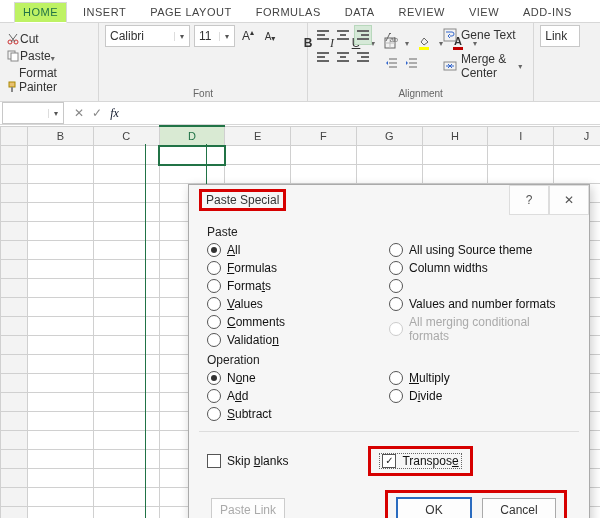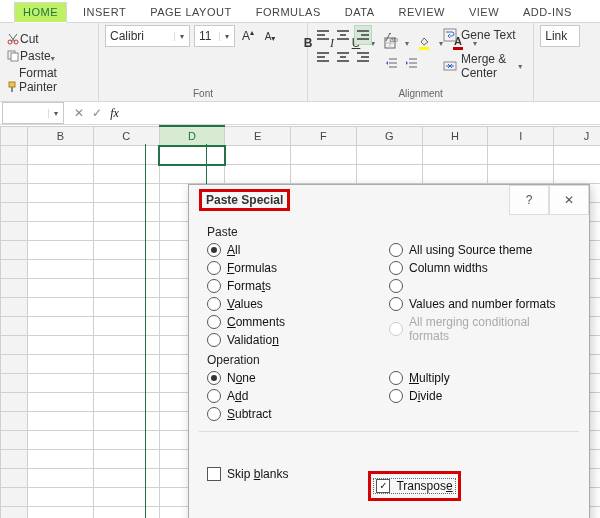--- a/index.html
+++ b/index.html
@@ -50,21 +50,21 @@
   .sheet th { background: #f3f3f3; text-align: center; }
   .sheet th.rowh { width: 24px; }
   .sheet th.colh { width: 60px; }
   .sheet th.colh.sel { background: #d9ead3; color: #217346; border-top: 2px solid #217346; }
   .sheet td.selcell { outline: 2px solid #217346; outline-offset: -1px; }
   .selcol { position: absolute; top: 19px; height: 378px; border-left: 1px solid #217346; border-right: 1px solid #217346; pointer-events: none; }
 
   
   .dialog { position: absolute; left: 188px; top: 184px; width: 400px; background: #f6f6f6; border: 1px solid #aaa; box-shadow: 2px 3px 10px rgba(0,0,0,.2); }
   .dlg-title { display: flex; align-items: center; height: 30px; padding-left: 10px; }
-  .dlg-title .t { font-weight: 700; }
+  .dlg-title .t { font-weight: 400; }
   .dlg-title .spacer { flex: 1; }
   .dlg-title .wbtn { width: 38px; height: 28px; display: flex; align-items: center; justify-content: center; border: 1px solid #ddd; background: #fdfdfd; color: #555; }
   .dlg-body { padding: 4px 18px 8px; }
   .sect { font-size: 12px; color: #222; margin: 6px 0 4px; }
   .opts { display: flex; }
   .col { flex: 1; display: flex; flex-direction: column; gap: 4px; }
   .radio, .check { display: flex; align-items: center; gap: 6px; font-size: 12px; color: #111; }
   .radio .r, .check .c { width: 12px; height: 12px; border: 1px solid #555; display: inline-flex; align-items: center; justify-content: center; background: #fff; flex-shrink: 0; }
   .radio .r { border-radius: 50%; }
   .radio.sel .r::after { content: ""; width: 6px; height: 6px; background: #333; border-radius: 50%; }
@@ -74,21 +74,21 @@
   .ul { text-decoration: underline; }
   .sep { height: 1px; background: #ddd; margin: 10px -8px; }
   .skiprow { display: flex; align-items: center; gap: 80px; padding: 4px 0 8px; }
   .btns { display: flex; align-items: center; gap: 10px; padding: 6px 4px 10px; }
   .btns .spacer { flex: 1; }
   .dbtn { min-width: 72px; height: 22px; border: 1px solid #aaa; background: #fdfdfd; display: inline-flex; align-items: center; justify-content: center; font-size: 12px; }
   .dbtn.primary { border: 2px solid #2a6bbf; }
   .dbtn.disabled { color: #aaa; border-color: #ccc; }
   .hl-red { border: 3px solid #d60000; }
   .hl-title { display: inline-block; padding: 1px 4px; border: 3px solid #d60000; }
-  .hl-box { padding: 4px 2px; margin-top: 25px; }
+  .hl-box { padding: 4px 8px; }
 
   
   .lines { display: grid; grid-template-rows: repeat(3, 2px); gap: 2px; width: 12px; }
   .lines span { background: #666; height: 2px; display: block; }
   .lines.tl span:nth-child(1){width:12px}.lines.tl span:nth-child(2){width:8px}.lines.tl span:nth-child(3){width:12px}
   .lines.tc span{width:12px;margin:0 auto}.lines.tc span:nth-child(2){width:6px}
   .lines.tr span{width:12px;margin-left:auto}.lines.tr span:nth-child(2){width:8px}
   svg { display: block; }
 </style>
 </head>

